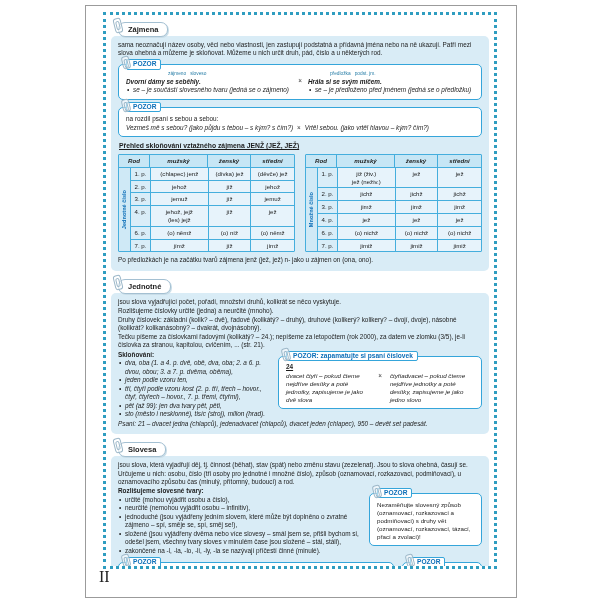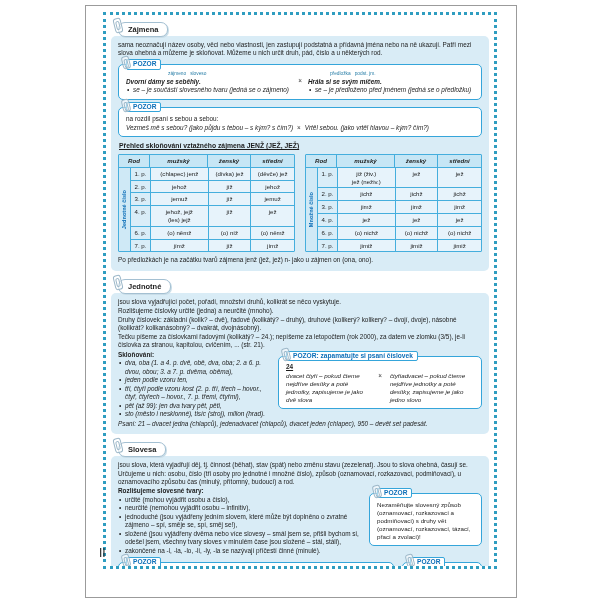--- a/index.html
+++ b/index.html
@@ -2,22 +2,22 @@
 <html><head>
 <meta charset="utf-8">
 <style>
   html,body { margin:0; padding:0; background:#fff; }
   #screen { position:relative; width:600px; height:600px; background:#fff; overflow:hidden;
             font-family:"Liberation Sans", sans-serif; color:#1c1c1c; }
   .page-frame { position:absolute; left:85px; top:5px; width:430px; height:591px;
                 border:1px solid #9b9b9b; }
   .dotted-area { position:absolute; left:103px; top:12px; width:394px; height:557px;
                  border:3px dotted #2f9dc0; box-sizing:border-box; padding:3px 5px; overflow:hidden; }
-  .page-num { position:absolute; left:99px; top:546px; font-family:Liberation Sans, sans-serif;
-              font-size:12px; color:#222; }
+  .page-num { position:absolute; left:99px; top:568px; font-family:Liberation Serif, serif;
+              font-size:16px; color:#222; }
 
   
   .tab { position:relative; display:inline-block; background:#fff; border:1px solid #a4c0d2;
          border-radius:7px; padding:2px 9px 2px 9px; font-weight:bold; font-size:7.5px;
          margin:3px 0 -2px 7px; z-index:3; box-shadow:1px 1px 0 #c9dde8; }
   .clip { position:absolute; left:-5px; top:-5px; width:6px; height:13px;
           border:1.3px solid #9db8c9; border-radius:3px; transform:rotate(-14deg);
           background:rgba(255,255,255,.55); }
   .clip::after { content:''; position:absolute; left:1px; top:2px; width:2px; height:7px;
                  border:1px solid #9db8c9; border-radius:2px; }

